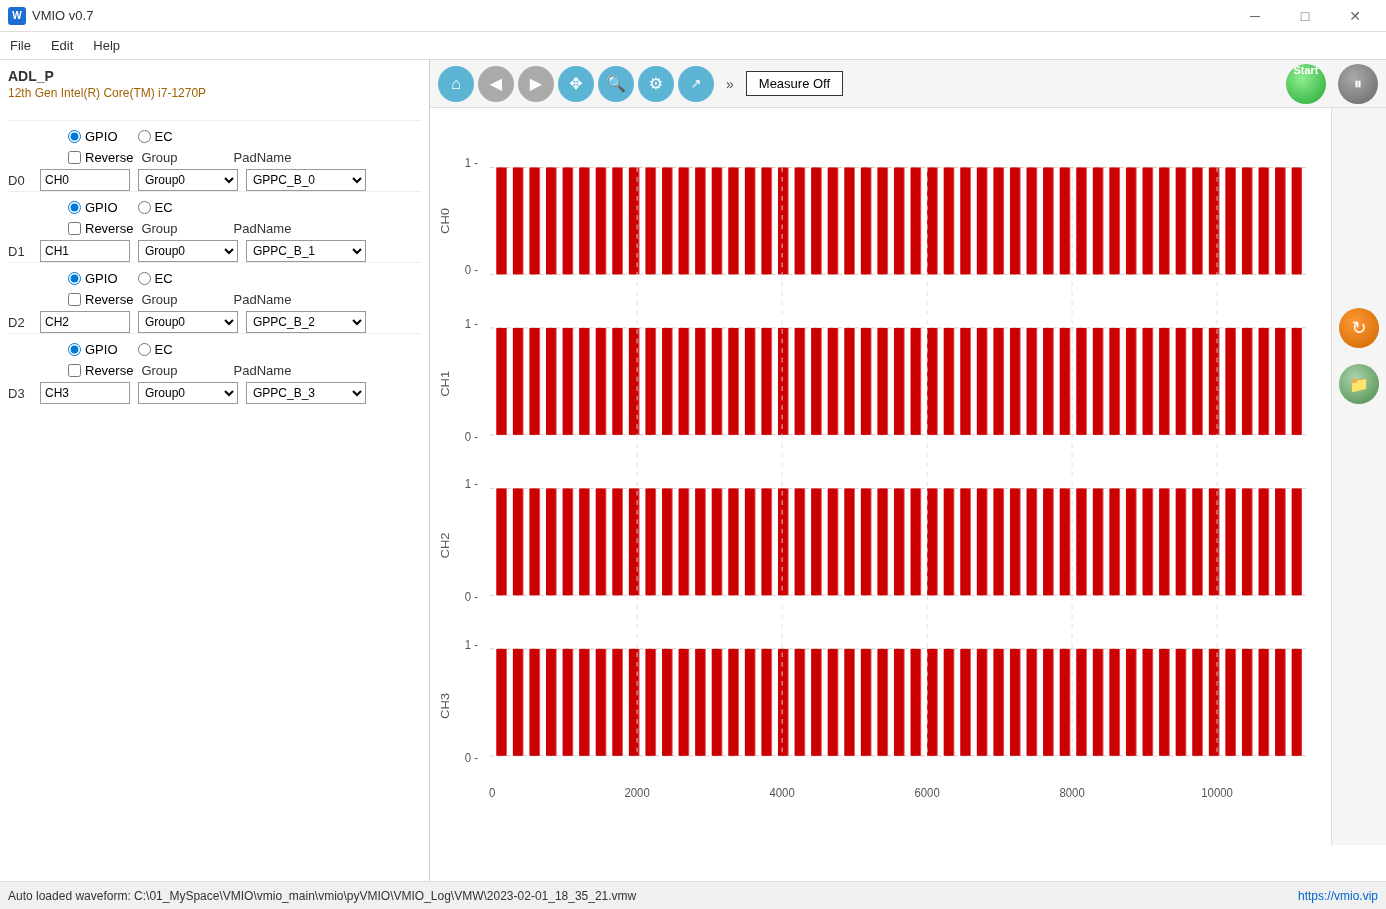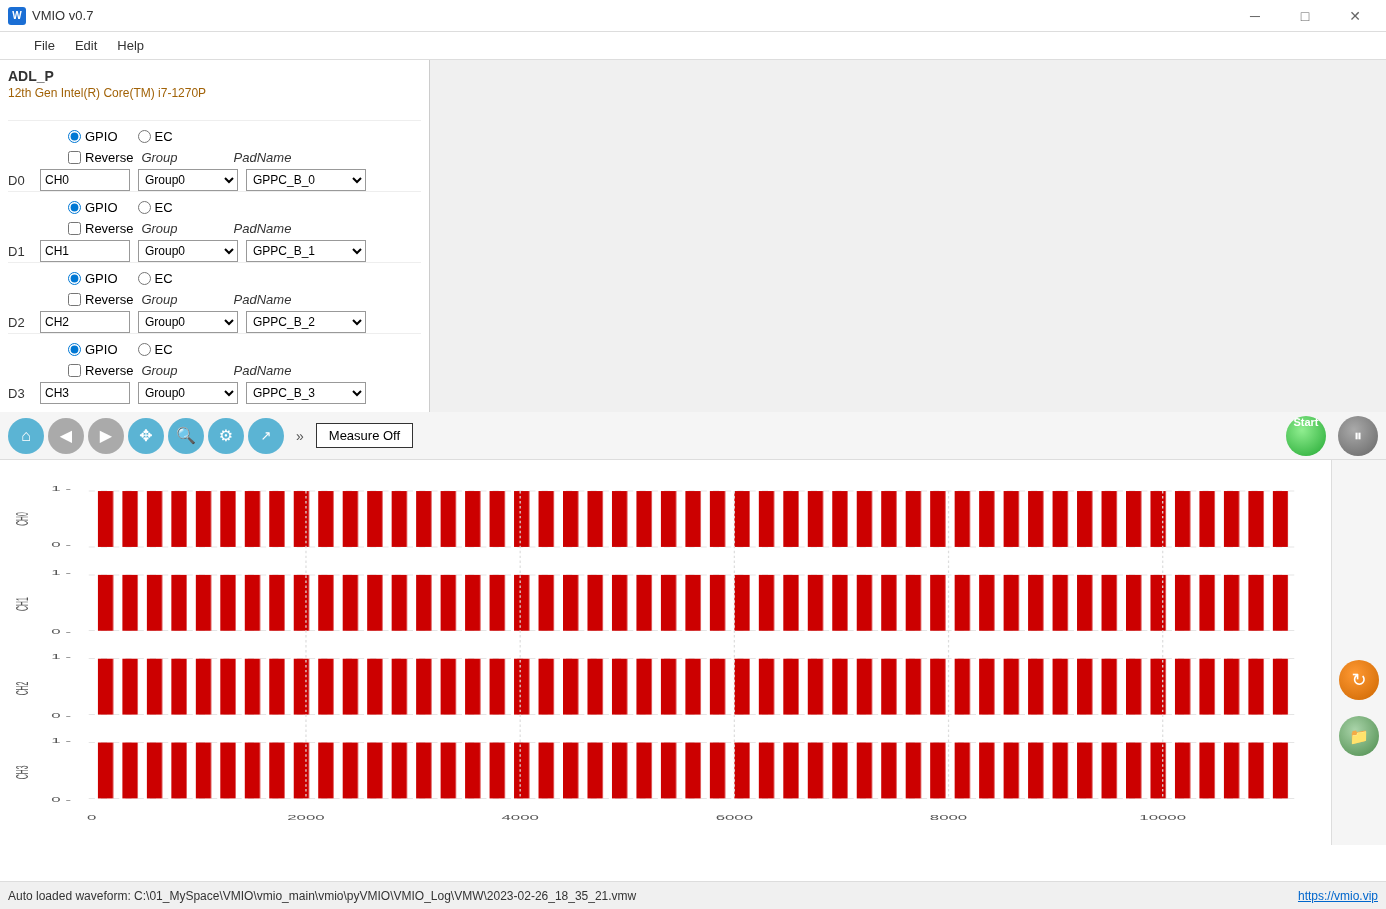--- a/index.html
+++ b/index.html
@@ -30,35 +30,34 @@
       display: flex; align-items: center; justify-content: center;
       cursor: pointer; font-size: 14px; color: #666;
     }
 
     
     .menu-bar {
       background: #fff;
       height: 28px;
       display: flex;
       align-items: center;
-      padding: 0 24px;
+      padding: 0 0;
       border-bottom: 1px solid #ddd;
     }
     .menu-item {
       padding: 4px 10px;
       cursor: pointer;
       font-size: 13px;
       color: #333;
     }
 
     
     .main-layout {
       display: flex;
       height: calc(909px - 32px - 28px - 28px);
-      flex-direction: column;
     }
 
     
     .left-panel {
       width: 430px;
       background: #fff;
       border-right: 1px solid #ccc;
       padding: 8px;
       overflow-y: auto;
     }
@@ -89,21 +88,21 @@
     .radio-label { display: flex; align-items: center; gap: 4px; cursor: pointer; font-size: 13px; }
     .radio-input { accent-color: #0078d4; }
     .fields-header {
       display: flex;
       align-items: flex-start;
       gap: 8px;
       margin-bottom: 4px;
       padding-left: 60px;
     }
     .checkbox-reverse { display: flex; align-items: center; gap: 4px; font-size: 13px; }
-    .header-label { font-size: 13px; color: #333; font-style: italic; }
+    .header-label { font-size: 13px; color: #333; }
     .channel-row {
       display: flex;
       align-items: center;
       gap: 8px;
     }
     .channel-id {
       font-size: 13px;
       color: #333;
       width: 24px;
     }
@@ -216,21 +215,21 @@
     .status-bar {
       height: 28px;
       background: #f0f0f0;
       border-top: 1px solid #ddd;
       display: flex;
       align-items: center;
       padding: 0 8px;
       justify-content: space-between;
     }
     .status-text { font-size: 12px; color: #333; }
-    .status-link { font-size: 12px; color: #0066cc; text-decoration: underline; cursor: pointer; }
+    .status-link { font-size: 12px; color: #0066cc; cursor: pointer; }
 
     
     .waveform-svg-container {
       position: absolute;
       top: 0; left: 0; right: 55px; bottom: 36px;
     }
     svg.waveform { width: 100%; height: 100%; }
   </style>
 </head>
 <body>
@@ -492,15 +491,15 @@
       <div style="position:absolute; right:0; top:0; bottom:36px; width:55px; background:#f5f5f5; border-left:1px solid #ddd; display:flex; flex-direction:column; align-items:center; padding-top:200px; gap:16px;">
         <div style="width:40px;height:40px;border-radius:50%;background:radial-gradient(circle at 40% 35%, #ff9933, #cc6600);display:flex;align-items:center;justify-content:center;cursor:pointer;font-size:18px;color:white;">↻</div>
         <div style="width:40px;height:40px;border-radius:50%;background:radial-gradient(circle at 40% 35%, #aad4aa, #4a8a4a);display:flex;align-items:center;justify-content:center;cursor:pointer;font-size:16px;">📁</div>
       </div>
 
     </div>
   </div>
 </div>
 
 <div class="status-bar">
-  <span class="status-text">Auto loaded waveform: C:\01_MySpace\VMIO\vmio_main\vmio\pyVMIO\VMIO_Log\VMW\2023-02-26_18_35_21.vmw</span>
+  <span class="status-text">Auto loaded waveform: C:\01_MySpace\VMIO\vmio_main\vmio\pyVMIO\VMIO_Log\VMW\2023-02-01_18_35_21.vmw</span>
   <span class="status-link">https://vmio.vip</span>
 </div>
 
 </body></html>

